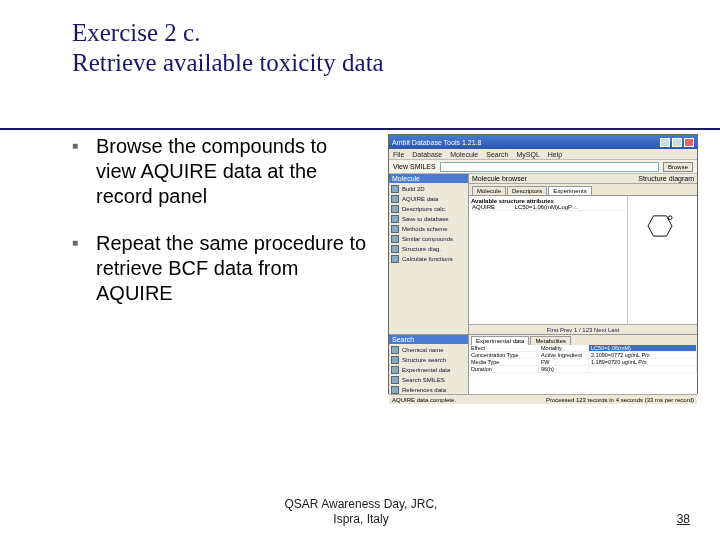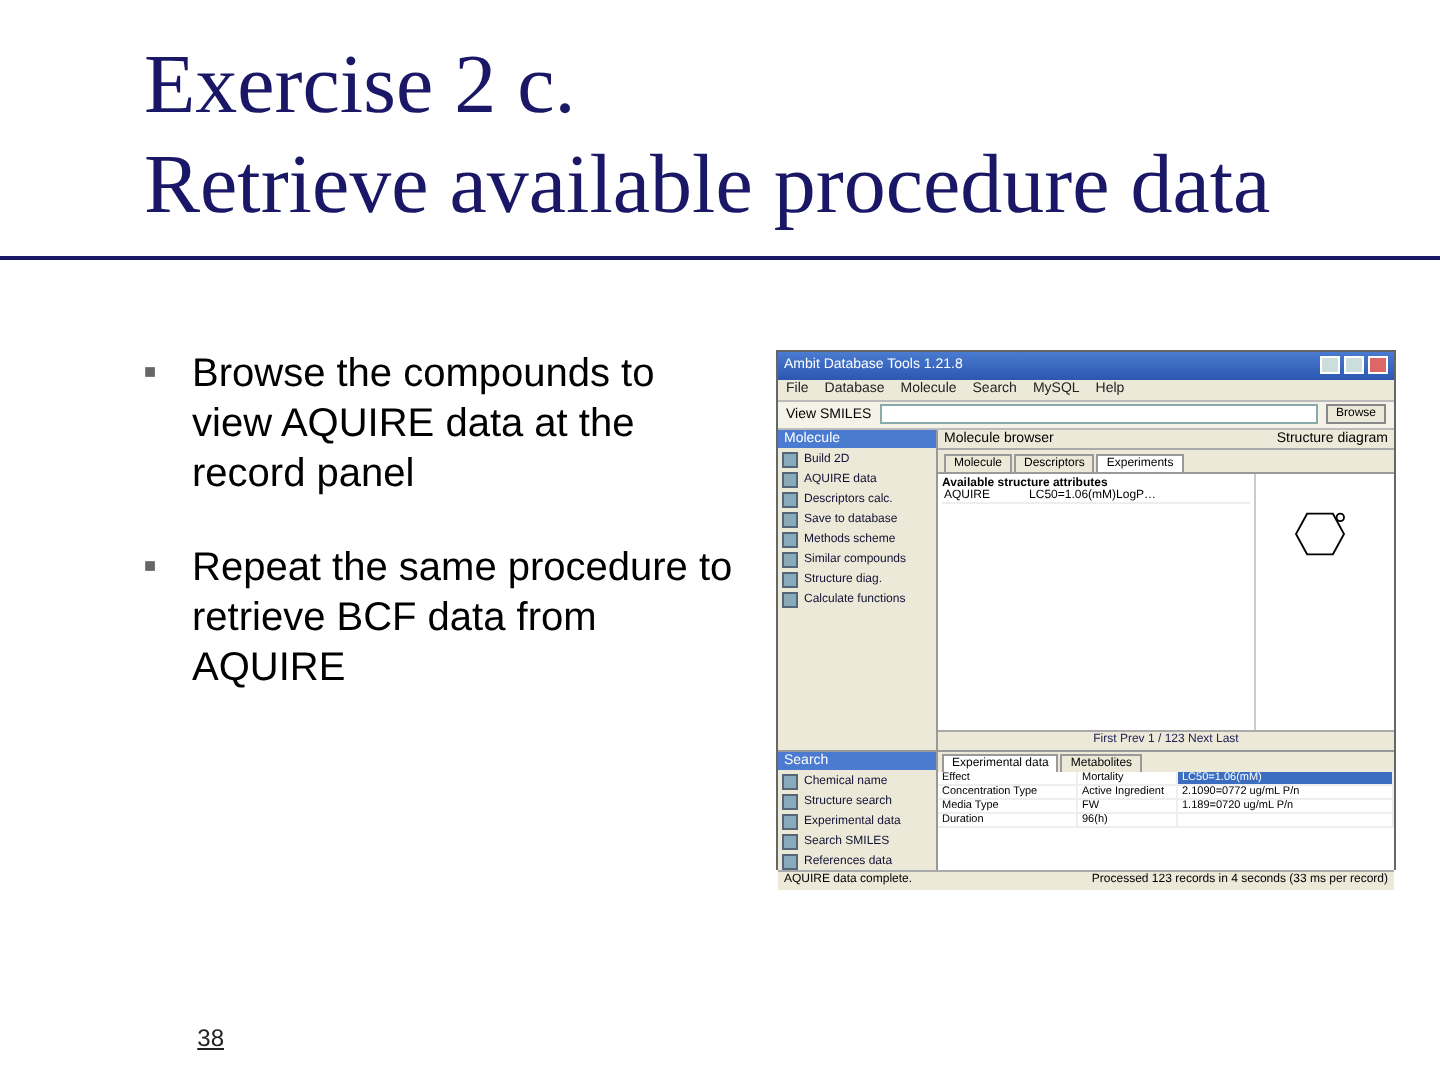--- a/index.html
+++ b/index.html
@@ -1,18 +1,18 @@
 <!DOCTYPE html>
 <html><head>
 <meta charset="utf-8">
 <style>
   * { box-sizing: border-box; margin: 0; padding: 0; }
   html, body { width: 720px; height: 540px; font-family: Verdana, Geneva, sans-serif; background: #fff; color: #000; overflow: hidden; }
   .slide { position: relative; width: 720px; height: 540px; padding: 18px 38px 18px 72px; }
-  .title { font-size: 42px; line-height: 1.2; color: #1a1766; font-weight: 400; margin-bottom: 6px; font-family: "Times New Roman", Times, serif; }
+  .title { font-size: 25px; line-height: 1.2; color: #1a1766; font-weight: 400; margin-bottom: 6px; font-family: "Times New Roman", Times, serif; }
   .underline { position: absolute; left: 0; top: 128px; width: 720px; height: 2px; background: #1a1766; }
   .body { display: flex; gap: 16px; margin-top: 56px; }
   .left { flex: 0 0 300px; }
   .right { flex: 1; }
   ul.bullets { list-style: none; padding: 0; }
   ul.bullets li { display: flex; gap: 12px; margin-bottom: 22px; }
   .bullet { flex: 0 0 12px; font-size: 10px; color: #666; padding-top: 6px; }
   .btxt { font-size: 20px; line-height: 1.25; }
   
   .app { width: 310px; height: 260px; border: 1px solid #666; background: #eceae0; font-size: 7px; position: relative; }
@@ -56,21 +56,21 @@
   .footer .date { flex: 0 0 180px; }
   .footer .mid { flex: 1; text-align: center; line-height: 1.2; }
   .footer .num { flex: 0 0 40px; text-align: right; text-decoration: underline; }
 </style>
 </head>
 <body>
 
 <div class="slide">
   <div class="title">
     <span>Exercise 2 c.</span><br>
-    <span>Retrieve available procedure data</span>
+    <span>Retrieve available toxicity data</span>
   </div>
   <div class="underline"></div>
 
   <div class="body">
     <div class="left">
       <ul class="bullets">
         <li>
           <span class="bullet">■</span>
           <span class="btxt">Browse the compounds to view AQUIRE data at the record panel</span>
         </li>
@@ -235,15 +235,19 @@
         </div>
         <div class="status">
           <span>AQUIRE data complete.</span>
           <span>Processed 123 records in 4 seconds (33 ms per record)</span>
         </div>
       </div>
     </div>
   </div>
 
   <div class="footer">
+    <div class="mid">
+      <span>QSAR Awareness Day, JRC,</span><br>
+      <span>Ispra, Italy</span>
+    </div>
     <div class="num">38</div>
   </div>
 </div>
 
 </body></html>

